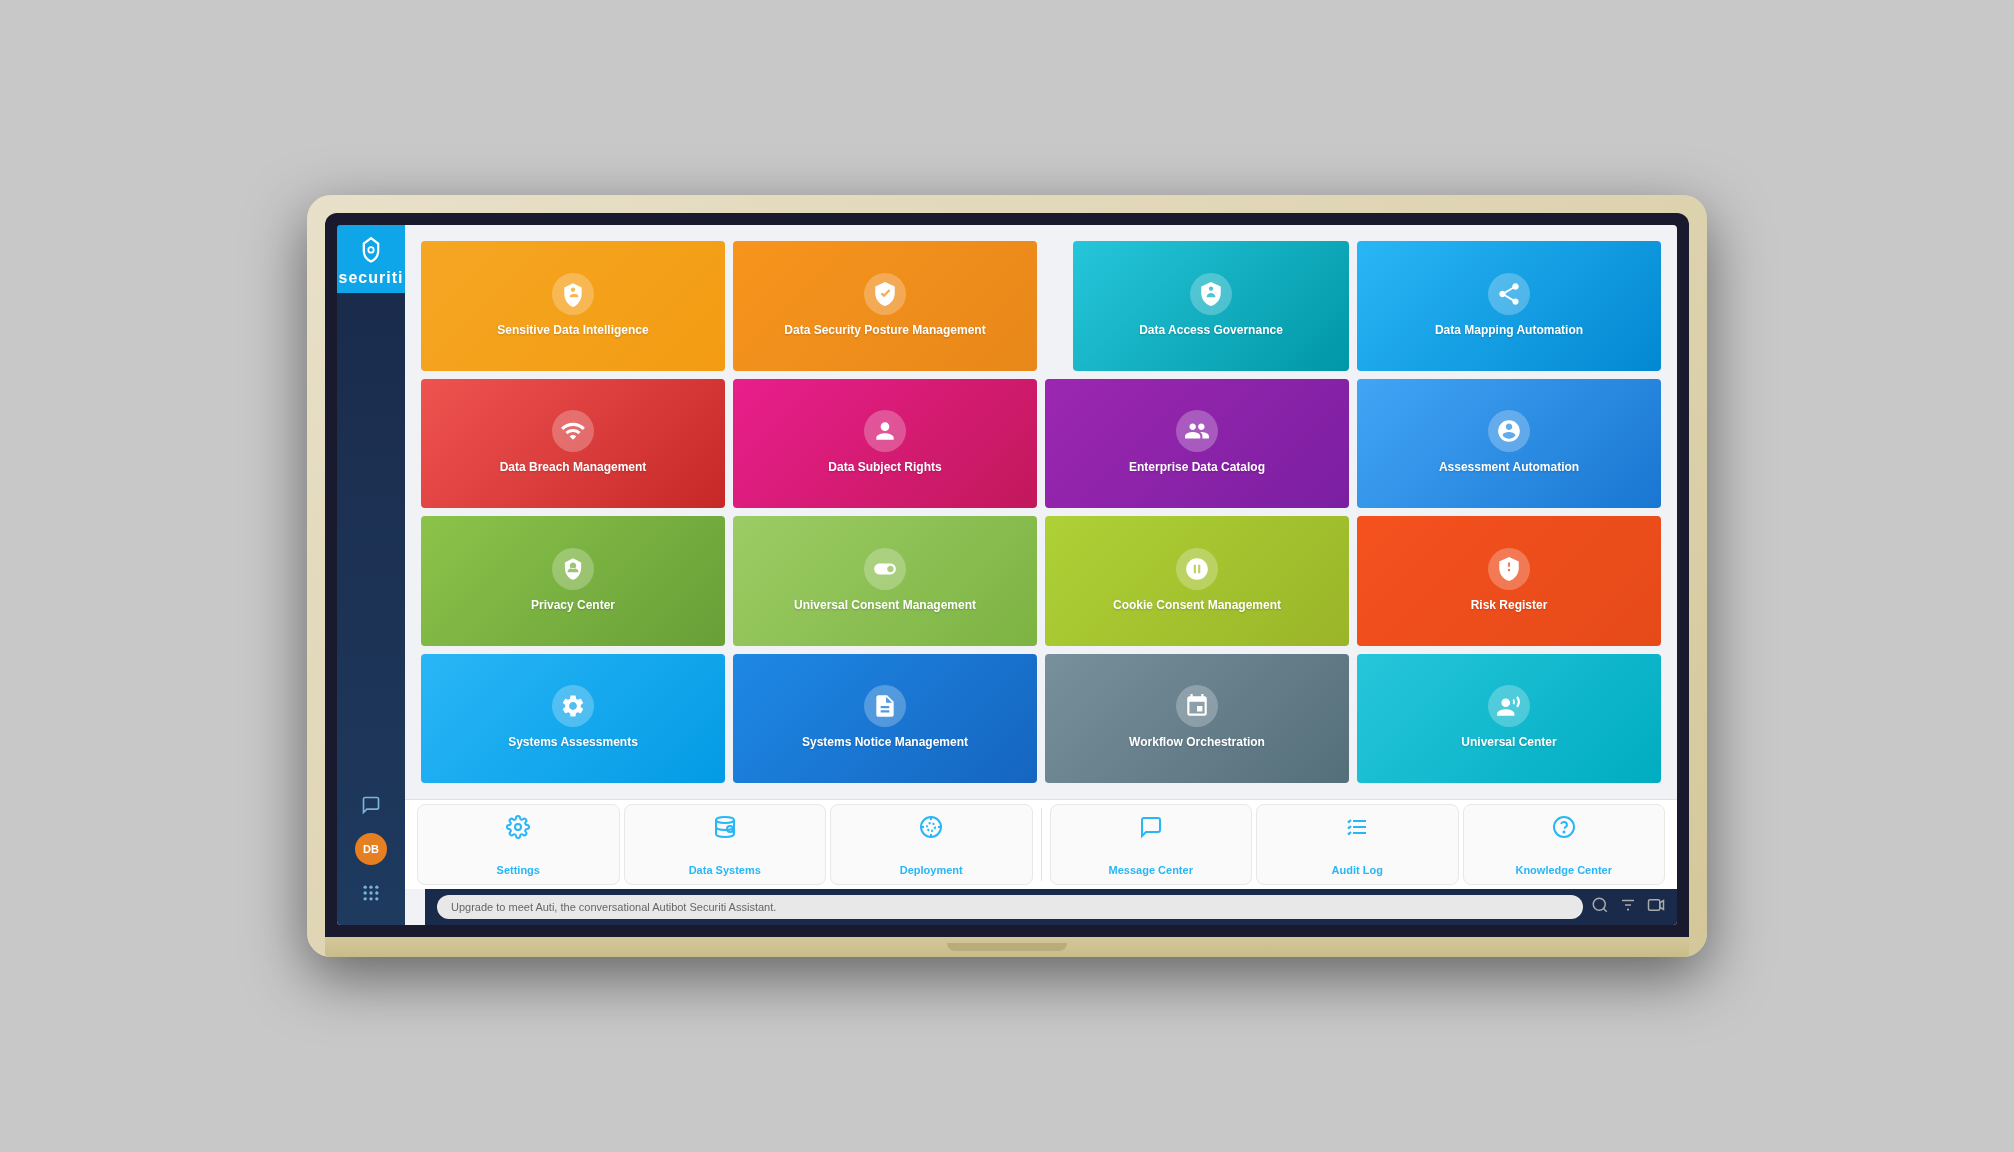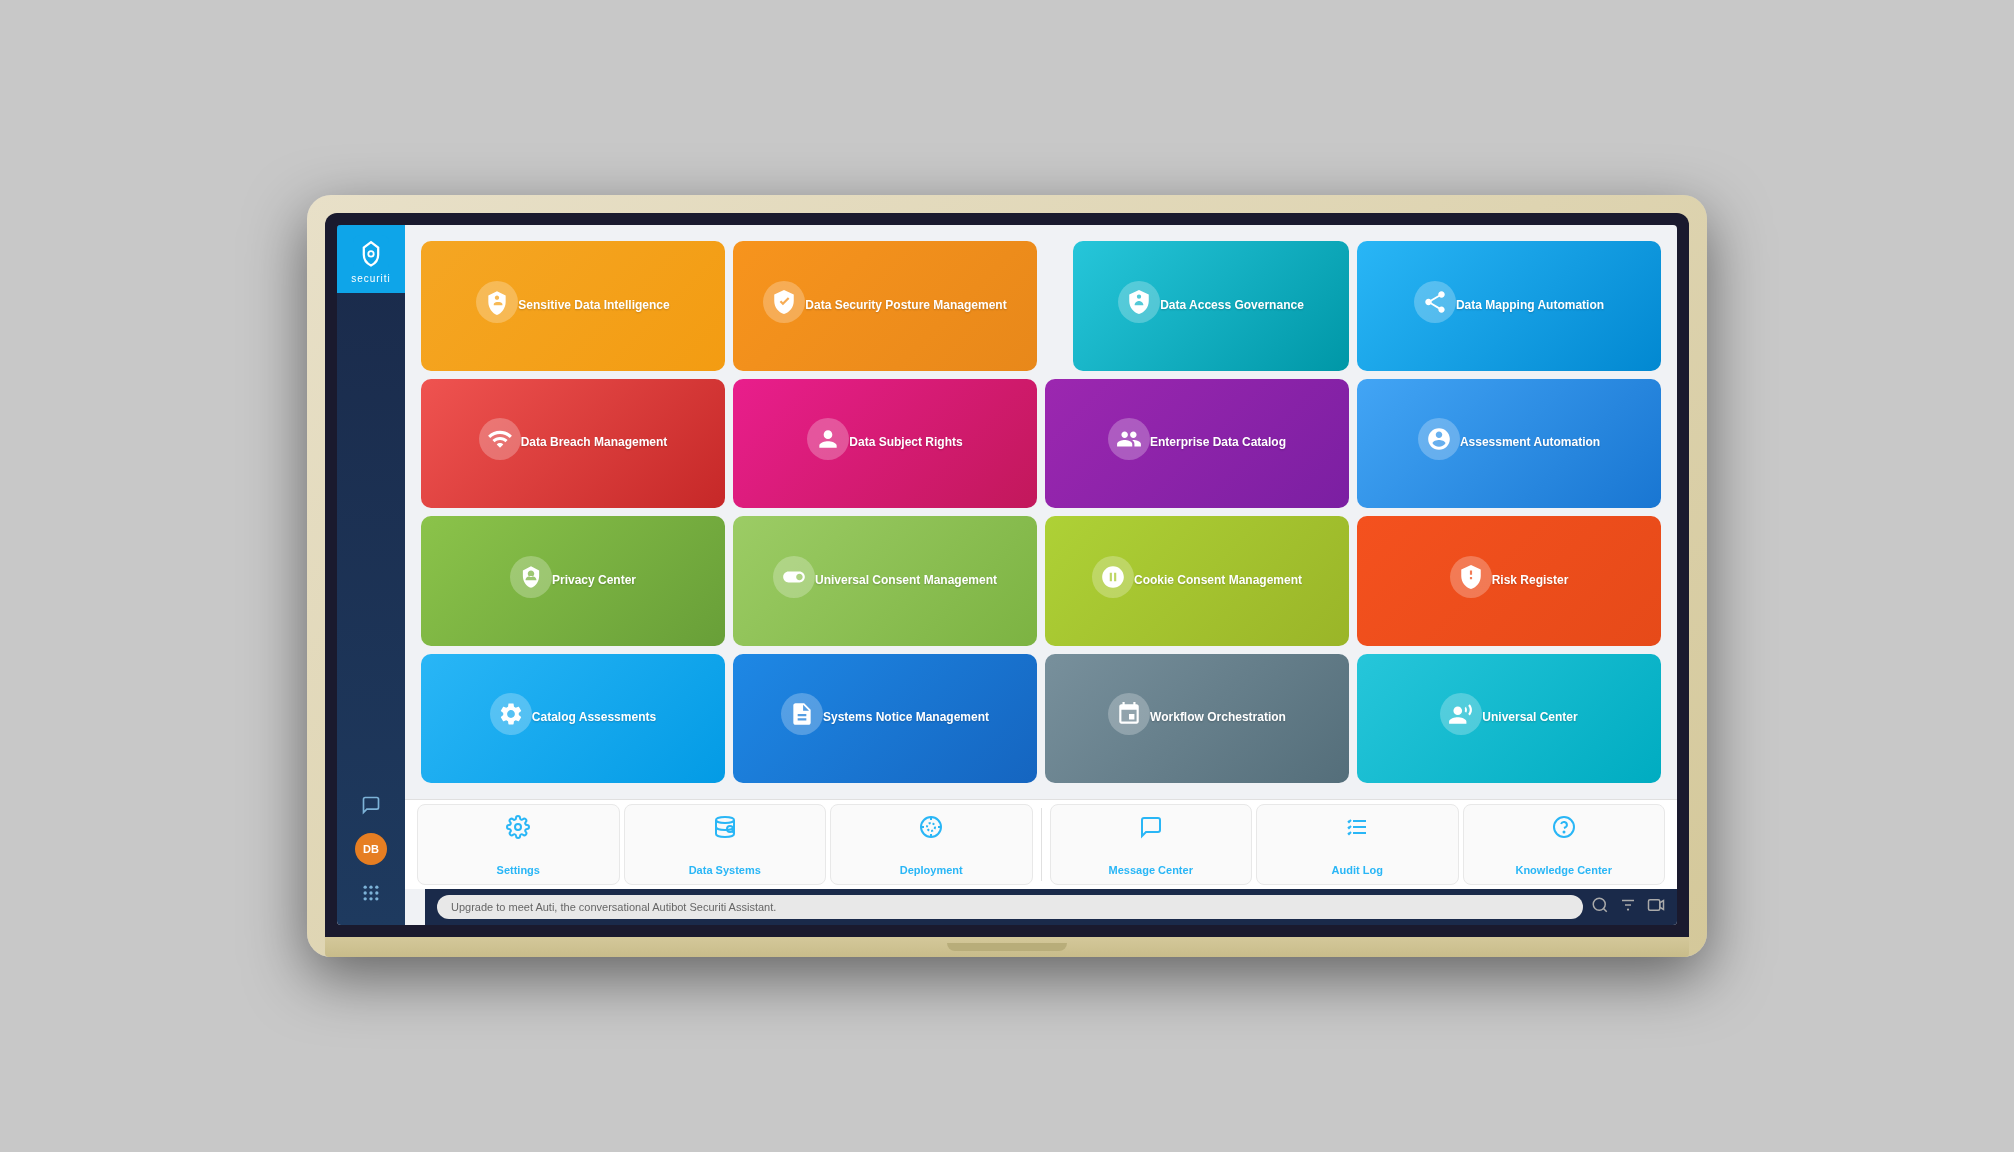--- a/index.html
+++ b/index.html
@@ -56,23 +56,23 @@
       flex-direction: column;
     }
 
     .logo-icon {
       width: 36px;
       height: 36px;
     }
 
     .logo-text {
       color: white;
-      font-size: 10px;
+      font-size: 16px;
       margin-top: 2px;
-      font-weight: 400;
+      font-weight: 700;
       letter-spacing: 1px;
     }
 
     .sidebar-bottom {
       margin-top: auto;
       display: flex;
       flex-direction: column;
       align-items: center;
       gap: 12px;
       padding-bottom: 16px;
@@ -115,22 +115,23 @@
       flex: 1;
       padding: 16px;
       display: grid;
       grid-template-columns: repeat(4, 1fr);
       grid-template-rows: repeat(4, 1fr);
       gap: 8px;
       overflow: hidden;
     }
 
     .tile {
-      border-radius: 10px;
-      display: flex;
+      border-radius: 4px;
+      display: flex;
+      flex-direction: column;
       align-items: center;
       justify-content: center;
       cursor: pointer;
       transition: opacity 0.2s;
       padding: 22px;
       text-align: center;
     }
 
     .tile-label {
       color: white;
@@ -413,21 +414,21 @@
             </div>
             <span class="tile-label">Risk Register</span>
           </div>
 
           <div class="tile tile-sky">
             <div class="icon-circle">
               <svg viewBox="0 0 24 24" fill="white">
                   <path d="M19.14 12.94c.04-.3.06-.61.06-.94 0-.32-.02-.64-.07-.94l2.03-1.58c.18-.14.23-.41.12-.61l-1.92-3.32c-.12-.22-.37-.29-.59-.22l-2.39.96c-.5-.38-1.03-.7-1.62-.94l-.36-2.54c-.04-.24-.24-.41-.48-.41h-3.84c-.24 0-.43.17-.47.41l-.36 2.54c-.59.24-1.13.57-1.62.94l-2.39-.96c-.22-.08-.47 0-.59.22L2.74 8.87c-.12.21-.08.47.12.61l2.03 1.58c-.05.3-.09.63-.09.94s.02.64.07.94l-2.03 1.58c-.18.14-.23.41-.12.61l1.92 3.32c.12.22.37.29.59.22l2.39-.96c.5.38 1.03.7 1.62.94l.36 2.54c.05.24.24.41.48.41h3.84c.24 0 .44-.17.47-.41l.36-2.54c.59-.24 1.13-.56 1.62-.94l2.39.96c.22.08.47 0 .59-.22l1.92-3.32c.12-.22.07-.47-.12-.61l-2.01-1.58zM12 15.6c-1.98 0-3.6-1.62-3.6-3.6s1.62-3.6 3.6-3.6 3.6 1.62 3.6 3.6-1.62 3.6-3.6 3.6z"></path>
                 </svg>
             </div>
-            <span class="tile-label">Catalog Assessments</span>
+            <span class="tile-label">Systems Assessments</span>
           </div>
 
           <div class="tile tile-blue2">
             <div class="icon-circle">
               <svg viewBox="0 0 24 24" fill="white">
                   <path d="M14 2H6c-1.1 0-2 .9-2 2v16c0 1.1.89 2 2 2h12c1.1 0 2-.9 2-2V8l-6-6zm2 16H8v-2h8v2zm0-4H8v-2h8v2zm-3-5V3.5L18.5 9H13z"></path>
                 </svg>
             </div>
             <span class="tile-label">Systems Notice Management</span>
           </div>

